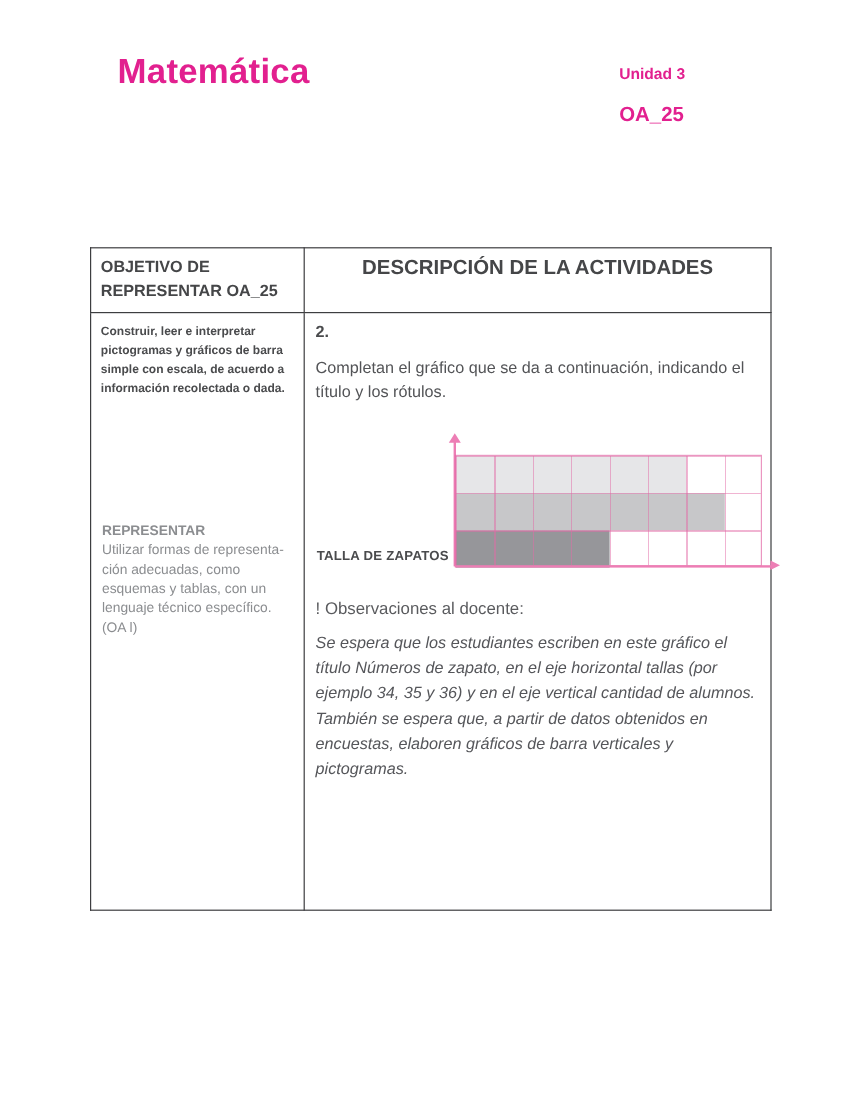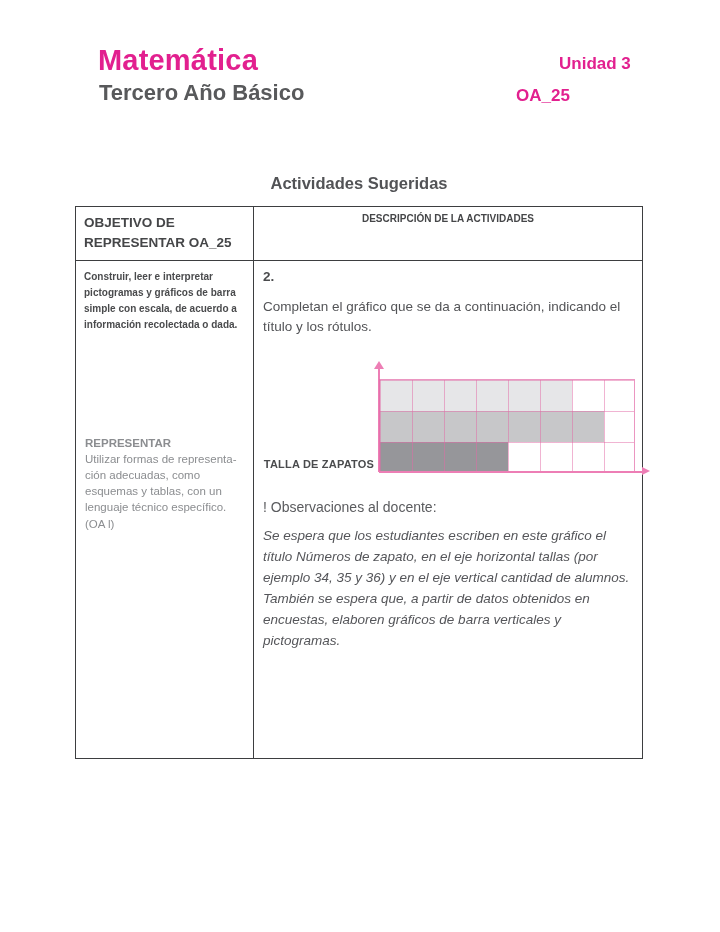--- a/index.html
+++ b/index.html
@@ -3,34 +3,34 @@
 <meta charset="utf-8">
 <style>
   * { margin:0; padding:0; box-sizing:border-box; }
   html,body { background:#ffffff; }
   body { font-family:"Liberation Sans", sans-serif; }
   .page { position:relative; width:720px; height:932px; background:#ffffff; overflow:hidden; }
 
   
   .doc-title    { position:absolute; left:98px;  top:44px; font-size:29px; font-weight:bold; letter-spacing:.2px; }
   .doc-subtitle { position:absolute; left:99px;  top:80px; font-size:22px; font-weight:bold; color:#58595b; }
-  .unit-label   { position:absolute; left:516px; top:54px; font-size:17px; font-weight:bold;margin-left:43px; }
+  .unit-label   { position:absolute; left:516px; top:54px; font-size:13px; font-weight:bold; }
   .oa-code      { position:absolute; left:516px; top:86px; font-size:17px; font-weight:bold; }
 
   .section-title { position:absolute; left:75px; top:174px; width:568px; text-align:center;
                    font-size:16.5px; font-weight:bold; color:#525356; }
 
   
   table.activities { position:absolute; left:75px; top:206px; width:568px;
                      border-collapse:collapse; table-layout:fixed; }
   table.activities th, table.activities td { border:1.6px solid #3d3e40; }
   th.col-obj  { width:178px; text-align:left;  vertical-align:top; padding:6px 8px;
                 font-size:13.5px; line-height:1.5; color:#454648; height:47px; }
   th.col-desc { text-align:center; vertical-align:top; padding:6px 8px;
-                font-size:10px; color:#454648; }
+                font-size:17px; color:#454648; }
 
   td.obj-cell { vertical-align:top; padding:8px 8px; height:498px; position:relative; }
   .obj-main   { font-size:10px; font-weight:bold; line-height:1.6; color:#4a4b4d; }
   .skill      { position:absolute; left:9px; top:176px; width:162px; color:#8b8d90; }
   .skill-title{ font-size:11.5px; font-weight:bold; margin-bottom:2px; }
   .skill-text { font-size:11.5px; line-height:1.42; }
 
   td.act-cell { vertical-align:top; padding:6px 10px 6px 9px; }
   .act-num    { font-size:13.5px; font-weight:bold; color:#4a4b4d; margin-top:2px; }
   .act-instruction { font-size:13.5px; line-height:1.5; color:#535457; margin-top:13px; }
@@ -54,25 +54,23 @@
   .note-title { font-size:14px; color:#5a5b5e; margin-top:16px; }
   .note-body  { font-style:italic; font-size:13.5px; line-height:1.55; color:#55565a;
                 margin-top:11px; width:374px; }
 </style>
 </head>
 <body>
 
 <div class="page">
 
   <div class="doc-title" style="color: rgb(226, 32, 143);">Matemática</div>
-  <div class="doc-subtitle">Tercero Año Básico</div>
   <div class="unit-label" style="color: rgb(226, 32, 143);">Unidad 3</div>
   <div class="oa-code" style="color: rgb(226, 32, 143);">OA_25</div>
 
-  <div class="section-title">Actividades Sugeridas</div>
 
   <table class="activities">
     <thead>
       <tr>
         <th class="col-obj">OBJETIVO DE REPRESENTAR OA_25</th>
         <th class="col-desc">DESCRIPCIÓN DE LA ACTIVIDADES</th>
       </tr>
     </thead>
     <tbody>
       <tr>

